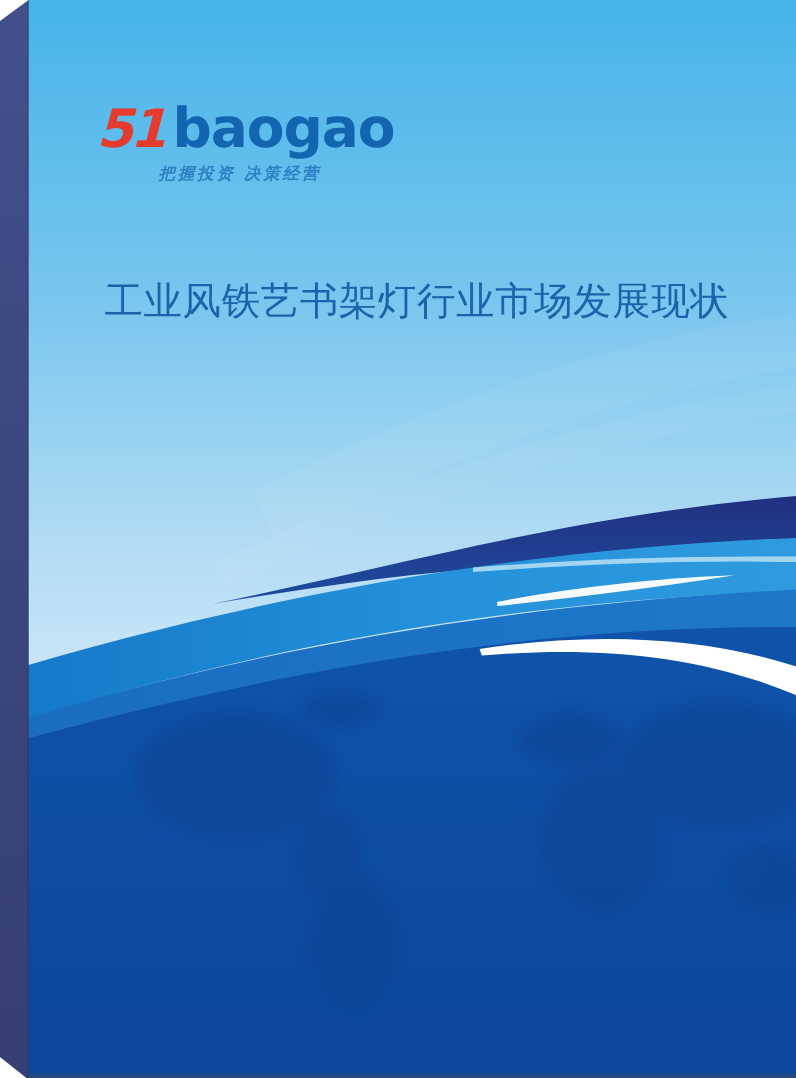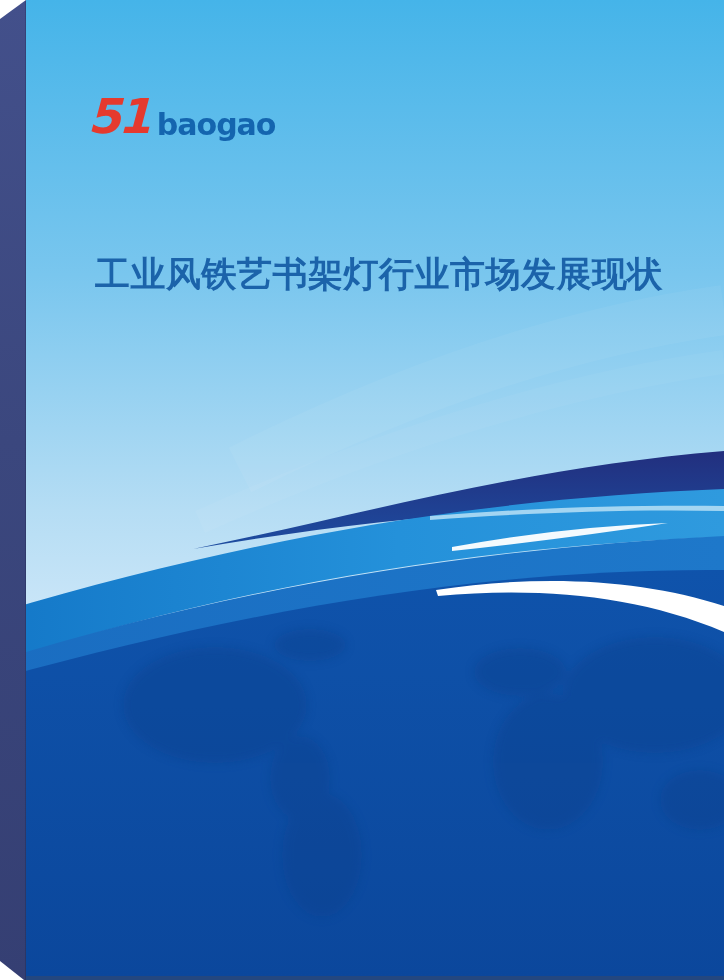--- a/index.html
+++ b/index.html
@@ -22,32 +22,32 @@
   .corner-cut.bottom{bottom:0;width:24px;height:19px;clip-path:polygon(0 0,0 100%,100% 100%);}
   
   .logo{position:absolute;left:92px;top:92px;}
   .logo-row{display:flex;align-items:flex-end;line-height:1;}
   .logo-num{
     font-size:48px;font-weight:bold;font-style:italic;
     color:#e53a2e;letter-spacing:-3px;padding-right:4px;
     transform:skewX(-4deg);
   }
   .logo-word{
-    font-size:30px;font-weight:bold;
+    font-size:50px;font-weight:bold;
     color:#1465af;letter-spacing:-1px;
   }
   .logo-tagline{
     margin:7px 0 0 52px;
     font-size:15px;font-weight:bold;font-style:italic;
     color:#2f7fc3;letter-spacing:2.5px;white-space:nowrap;
   }
   
   .title{
     position:absolute;left:95px;top:247px;width:580px;
-    font-size:35px;font-weight:700;color:#1b63aa;
+    font-size:35px;font-weight:400;color:#1b63aa;
     line-height:54px;letter-spacing:0.5px;white-space:nowrap;
   }
 </style>
 </head>
 <body>
 
 <div class="page">
 
   <svg class="bg" width="724" height="980" viewBox="0 0 724 980">
     <defs>
@@ -125,19 +125,20 @@
 
   <div class="leftbar"></div>
   <div class="corner-cut top"></div>
   <div class="corner-cut bottom"></div>
 
   <div class="logo">
     <div class="logo-row">
       <span class="logo-num">51</span>
       <span class="logo-word">baogao</span>
     </div>
+    <div class="logo-tagline">把握投资 决策经营</div>
   </div>
 
   <div class="title">
     <div>工业风铁艺书架灯行业市场发展现状</div>
   </div>
 
 </div>
 
 </body></html>

